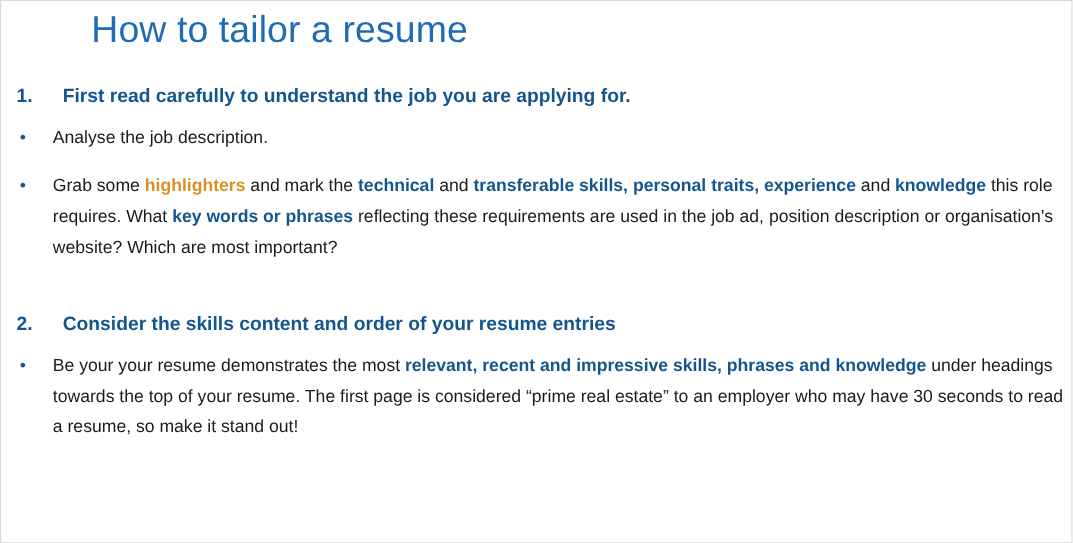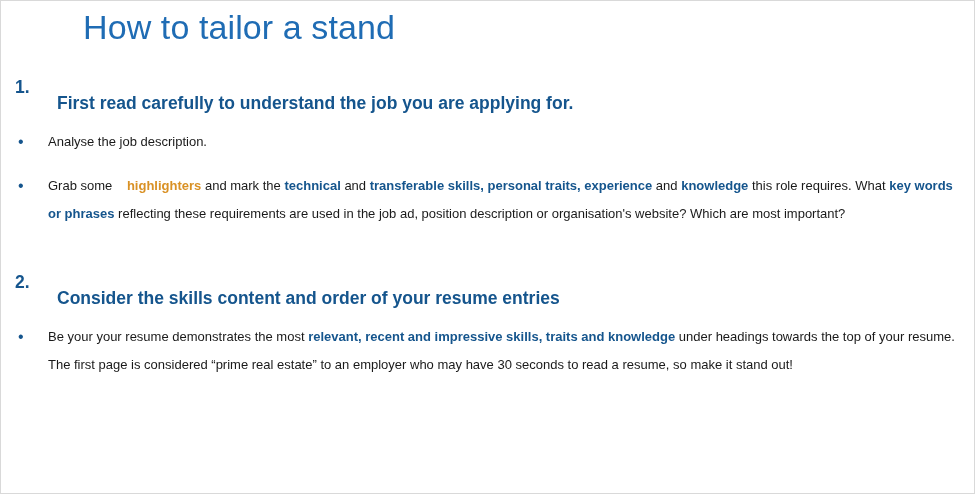--- a/index.html
+++ b/index.html
@@ -48,62 +48,60 @@
     color: #15558d;
     margin-bottom: 14px;
   }
   .numbered .num {
     width: 42px;
     flex: 0 0 42px;
     color: #15558d;
   }
   .numbered .ntext {
     flex: 1;
-    margin-top: 16px;
   }
   .bullet-row {
     display: flex;
     align-items: flex-start;
     margin-bottom: 16px;
   }
   .bullet-dot {
     width: 33px;
     flex: 0 0 33px;
     font-size: 16px;
     line-height: 28px;
     color: #15558d;
     text-align: left;
     padding-left: 3px;
     box-sizing: border-box;
   }
   .bullet-text {
     flex: 1;
-    font-size: 13px;
+    font-size: 16px;
     line-height: 28px;
     color: #1a1a1a;
   }
   .b {
     font-weight: bold;
     color: #15558d;
   }
   .hl {
     font-weight: bold;
     color: #d99125;
-    margin-left: 11px;
   }
   .gap {
     height: 28px;
   }
 </style>
 </head>
 <body>
 
 <div class="slide">
 
-  <div class="title">How to tailor a stand</div>
+  <div class="title">How to tailor a resume</div>
 
   <div class="content">
 
     <div class="numbered">
       <span class="num">1.</span>
       <span class="ntext">First read carefully to understand the job you are applying for.</span>
     </div>
 
     <div class="bullet-row">
       <span class="bullet-dot">•</span>
@@ -117,17 +115,17 @@
 
     <div class="gap"></div>
 
     <div class="numbered">
       <span class="num">2.</span>
       <span class="ntext">Consider the skills content and order of your resume entries</span>
     </div>
 
     <div class="bullet-row">
       <span class="bullet-dot">•</span>
-      <span class="bullet-text"><span> Be your your resume demonstrates the most </span><span class="b">relevant, recent and impressive skills, traits and knowledge</span><span> under headings towards the top of your resume. The first page is considered “prime real estate” to an employer who may have 30 seconds to read a resume, so make it stand out!</span></span>
+      <span class="bullet-text"><span> Be your your resume demonstrates the most </span><span class="b">relevant, recent and impressive skills, phrases and knowledge</span><span> under headings towards the top of your resume. The first page is considered “prime real estate” to an employer who may have 30 seconds to read a resume, so make it stand out!</span></span>
     </div>
 
   </div>
 </div>
 
 </body></html>

